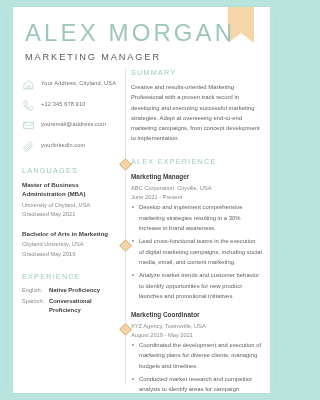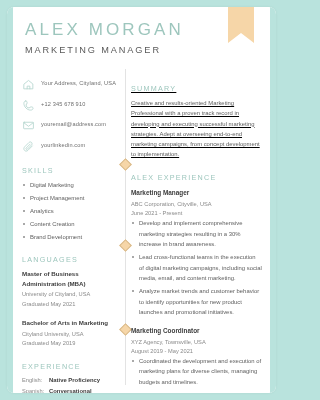--- a/index.html
+++ b/index.html
@@ -54,21 +54,21 @@
   .header {
     position: absolute;
     left: 6px;
     top: 0;
     right: 6px;
     height: 62px;
     padding: 14px 0 0 12px;
     box-sizing: border-box;
   }
   .name {
-    font-size: 17px;
+    font-size: 24px;
     letter-spacing: 3.1px;
     color: #9dc6bd;
     font-weight: 400;
     line-height: 1;
     margin: 0;
     white-space: nowrap;
   }
   .title {
     font-size: 9.2px;
     letter-spacing: 1.9px;
@@ -146,21 +146,21 @@
   
   .sec-head {
     font-size: 7.2px;
     letter-spacing: 1.25px;
     color: #9dc6bd;
     margin: 0 0 6px 0;
     line-height: 1;
   }
   .sec-head.right { color: #9dc6bd; }
   .section { margin-top: 14px; }
-  .section.first { margin-top: 16px; text-decoration: underline; }
+  .section.first { margin-top: 0; }
 
   ul.bullets {
     margin: 0;
     padding: 0;
     list-style: none;
   }
   ul.bullets li {
     position: relative;
     padding-left: 8px;
     font-size: 5.9px;
@@ -286,30 +286,20 @@
       <div class="contact-row">
         <span class="contact-icon">
           <svg viewBox="0 0 24 24" fill="none" stroke="#b6d7d0" stroke-width="1.6" stroke-linecap="round" stroke-linejoin="round">
             <path d="M19 11 L11 19 C9 21 6 21 4.5 19 C3 17.5 3 14.5 5 12.5 L13 4.5 C14.3 3.2 16.3 3.2 17.6 4.5 C18.9 5.8 18.9 7.8 17.6 9.1 L9.8 17 C9.2 17.6 8.3 17.6 7.7 17 C7.1 16.4 7.1 15.5 7.7 14.9 L15 7.6"></path>
           </svg>
         </span>
         <span class="contact-text">yourlinkedin.com</span>
       </div>
     </div>
 
-    <div class="section">
-      <div class="sec-head">SKILLS</div>
-      <ul class="bullets">
-        <li>Digital Marketing</li>
-        <li>Project Management</li>
-        <li>Analytics</li>
-        <li>Content Creation</li>
-        <li>Brand Development</li>
-      </ul>
-    </div>
 
     <div class="section">
       <div class="sec-head">LANGUAGES</div>
       <div class="edu-item">
         <div class="edu-degree">Master of Business Administration (MBA)</div>
         <div class="edu-sub">University of Cityland, USA</div>
         <div class="edu-sub">Graduated May 2021</div>
       </div>
       <div class="edu-item">
         <div class="edu-degree">Bachelor of Arts in Marketing</div>

